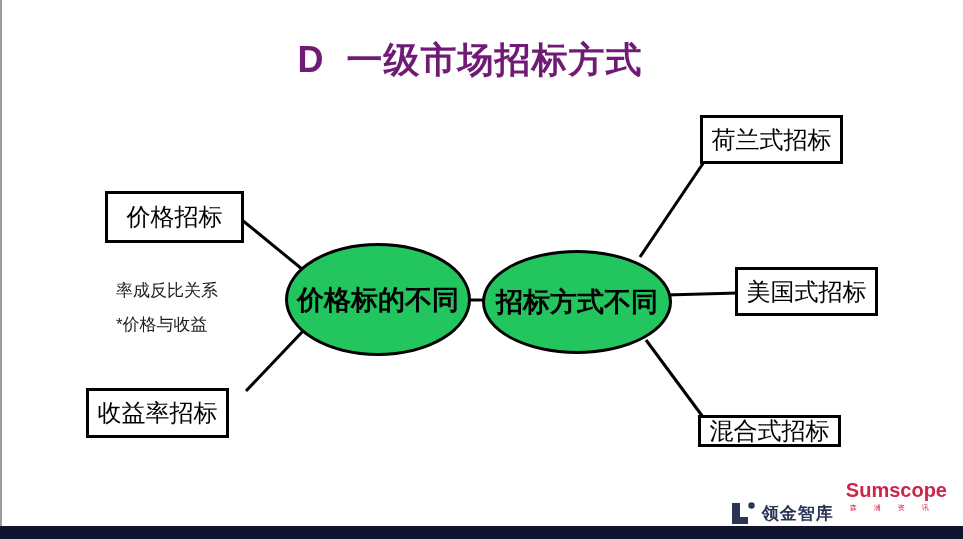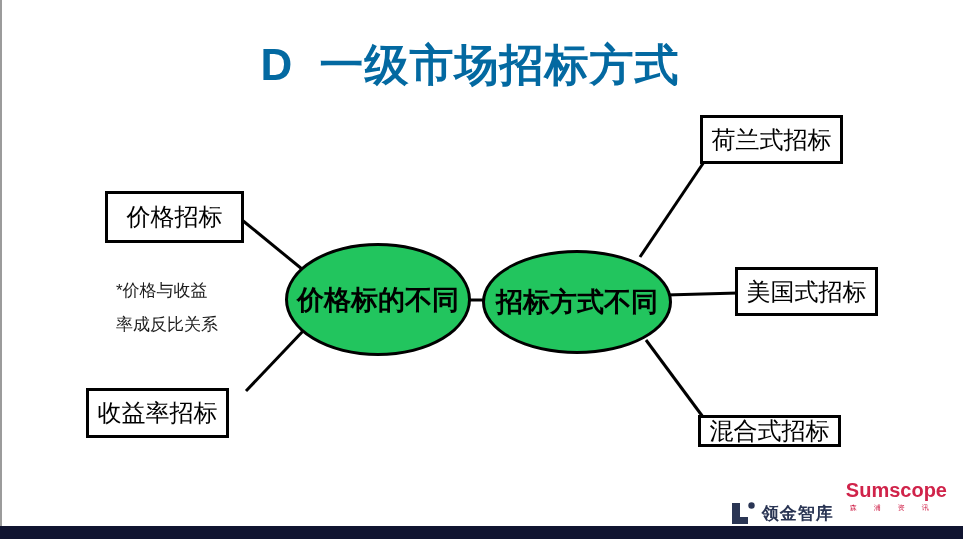--- a/index.html
+++ b/index.html
@@ -12,23 +12,23 @@
   }
   .left-edge {
     position: absolute; left: 0; top: 0;
     width: 2px; height: 527px;
     background: #9b9b9b;
   }
   .title {
     position: absolute; left: 0; top: 36px; width: 940px;
     margin: 0;
     text-align: center;
-    font-size: 44px;
+    font-size: 36px;
     font-weight: bold;
-    color: #0369a1;
+    color: #701a75;
     letter-spacing: 1px;
     white-space: pre;
   }
   .connectors {
     position: absolute; left: 0; top: 0;
   }
   .connectors line { stroke: #000; stroke-width: 3; }
   .node-box {
     position: absolute;
     border: 3px solid #000;
@@ -112,22 +112,22 @@
 <div class="node-box box-price">价格招标</div>
 <div class="node-box box-yield">收益率招标</div>
 <div class="node-box box-dutch">荷兰式招标</div>
 <div class="node-box box-american">美国式招标</div>
 <div class="node-box box-hybrid">混合式招标</div>
 
 <div class="node-ellipse ellipse-left">价格标的不同</div>
 <div class="node-ellipse ellipse-right">招标方式不同</div>
 
 <div class="side-note">
+  <div>率成反比关系</div>
   <div>*价格与收益</div>
-  <div>率成反比关系</div>
 </div>
 
 <div class="footer-logos">
   <div class="lingjin">
     <svg width="25" height="26" viewBox="0 0 25 26">
       <rect x="0" y="3" width="8" height="21" fill="#2a3554"></rect>
       <rect x="8" y="17" width="8" height="7" fill="#2a3554"></rect>
       <circle cx="19.5" cy="5.5" r="3.2" fill="#2a3554"></circle>
     </svg>
     <span class="lingjin-text">领金智库</span>

